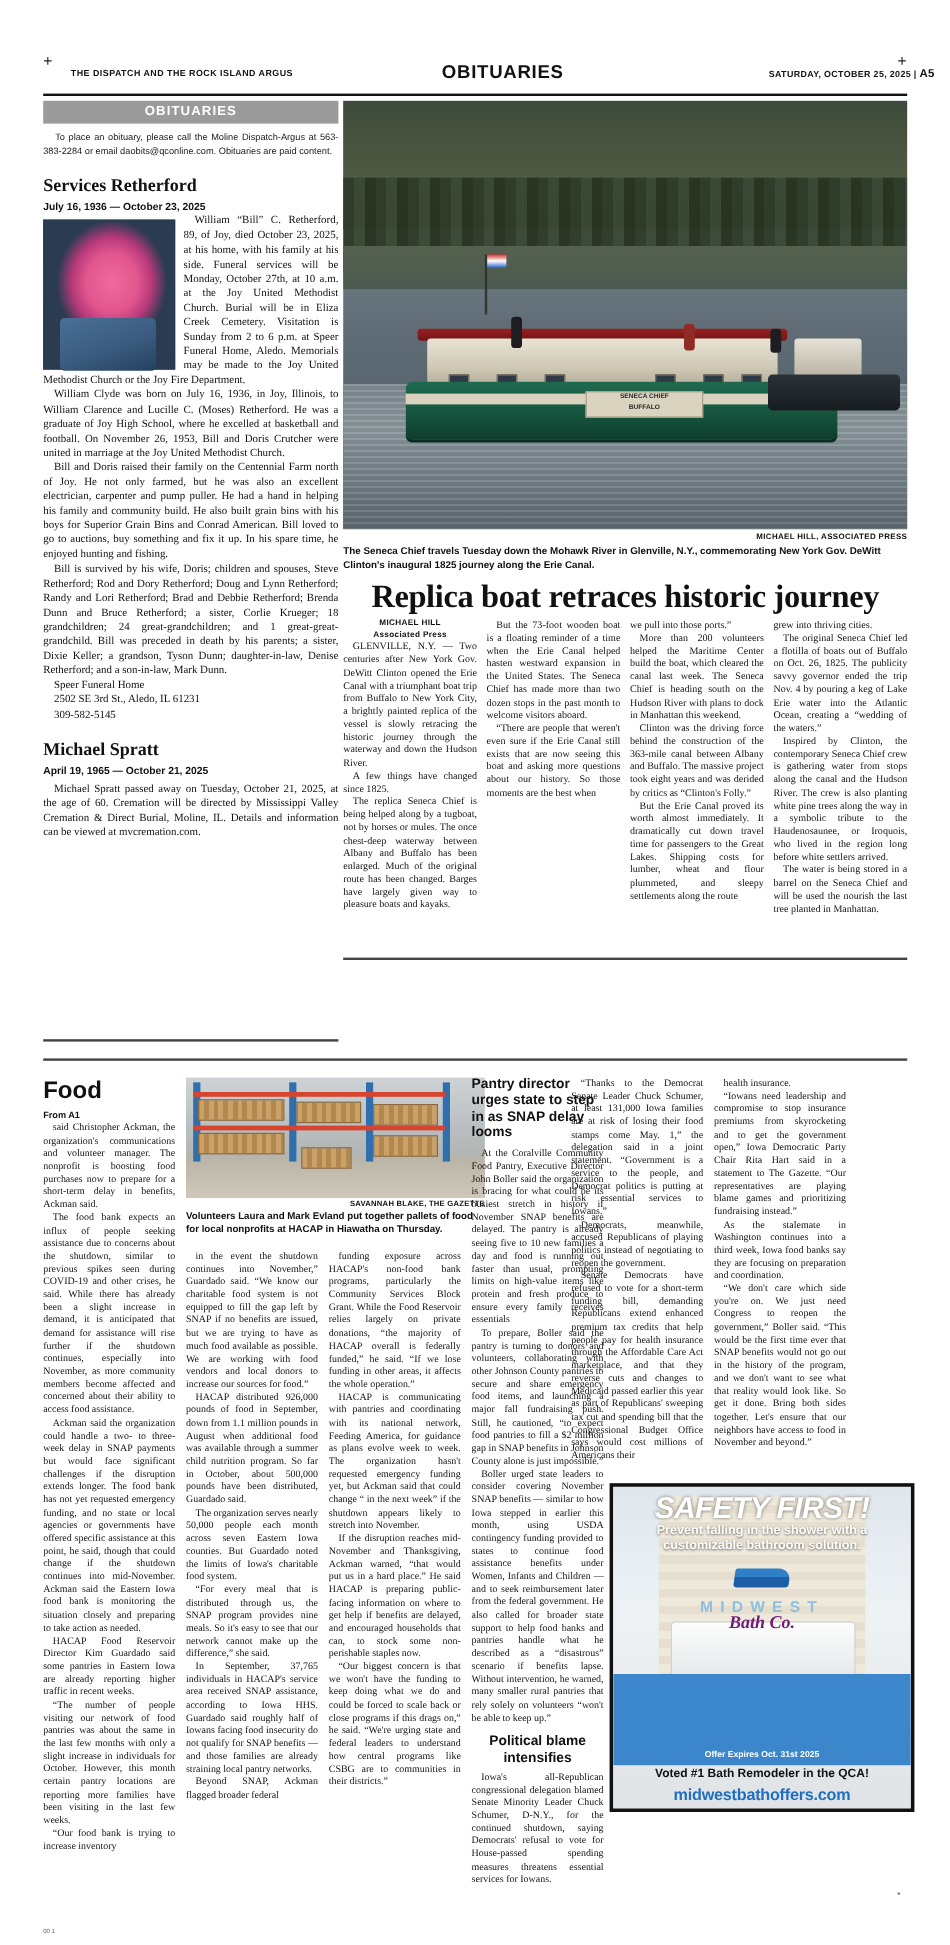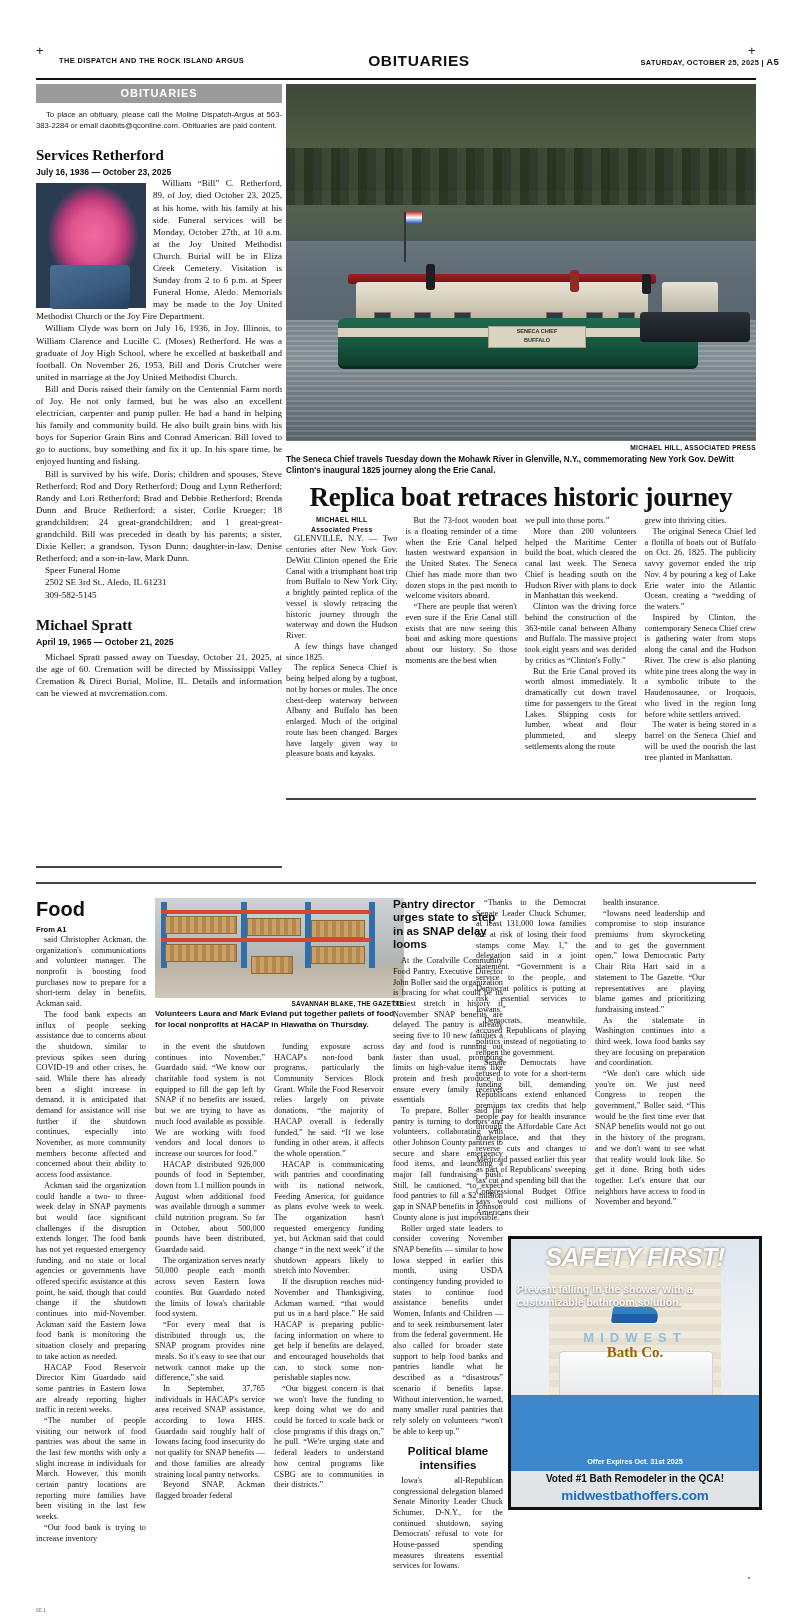--- a/index.html
+++ b/index.html
@@ -117,31 +117,31 @@
 
   
   #ad{position:absolute;left:508px;top:1236px;width:248px;height:268px;border:3px solid #111;background:#e8eef3;overflow:hidden;}
   .ad-bath{position:absolute;inset:0;background:linear-gradient(180deg,#dfe7ed 0%,#eef2f5 40%,#dfe3e6 100%);}
   .ad-wall{position:absolute;left:38px;top:8px;width:172px;height:150px;
      background:repeating-linear-gradient(180deg,#efe9dc 0 7px,#e6dfd0 7px 14px);}
   .ad-tub{position:absolute;left:48px;top:112px;width:152px;height:46px;background:linear-gradient(180deg,#fdfdfd,#e4e7e9);border-radius:4px 4px 2px 2px;border:1px solid #cfd4d7;}
   .ad-safety{position:absolute;left:0;top:4px;width:100%;text-align:center;
      font-family:"Liberation Sans",sans-serif;font-weight:800;font-style:italic;font-size:25px;color:#fff;
      text-shadow:0 0 3px rgba(0,0,0,.55);letter-spacing:-.5px;}
-  .ad-sub{position:absolute;left:6px;top:44px;width:236px;text-align:left;
+  .ad-sub{position:absolute;left:6px;top:30px;width:236px;text-align:center;
      font-family:"Liberation Sans",sans-serif;font-weight:800;font-size:10.5px;line-height:1.25;color:#fff;
      text-shadow:0 1px 2px rgba(0,0,0,.6);}
   .ad-logo{position:absolute;left:0;top:68px;width:100%;text-align:center;}
   .ad-logo .tubicon{display:inline-block;width:46px;height:16px;
      background:linear-gradient(180deg,#2f7fc9 0 45%,#1d5fa6 45% 100%);
      border-radius:2px 10px 3px 3px;transform:skewX(-8deg);}
   .ad-logo .mw{display:block;font-family:"Liberation Sans",sans-serif;font-weight:700;font-size:13px;
      letter-spacing:6px;color:#8fbfe0;margin-top:3px;}
-  .ad-logo .bc{display:block;font-family:"Liberation Serif",serif;font-weight:700;
-     font-size:15px;color:#a16207;margin-top:-1px;}
+  .ad-logo .bc{display:block;font-family:"Liberation Serif",serif;font-style:italic;font-weight:700;
+     font-size:15px;color:#701a75;margin-top:-1px;}
   .ad-blueband{position:absolute;left:0;top:156px;width:100%;height:76px;background:#2f7fc9;opacity:.93;}
   .ad-offer{position:absolute;left:0;top:160px;width:100%;text-align:center;
      font-family:"Liberation Sans",sans-serif;font-weight:800;font-size:16.5px;line-height:1.18;color:#fff;}
   .ad-expires{position:absolute;left:0;top:218px;width:100%;text-align:center;
      font-family:"Liberation Sans",sans-serif;font-weight:700;font-size:7.2px;color:#fff;}
   .ad-voted{position:absolute;left:0;top:234px;width:100%;text-align:center;
      font-family:"Liberation Sans",sans-serif;font-weight:800;font-size:10px;color:#111;}
   .ad-url{position:absolute;left:0;top:249px;width:100%;text-align:center;
      font-family:"Liberation Sans",sans-serif;font-weight:800;font-size:13.5px;color:#1f6fc0;letter-spacing:-.2px;}
   .ad-phone{position:absolute;left:0;top:266px;width:100%;text-align:center;
@@ -298,21 +298,21 @@
   <div class="photo-credit">
     <span>SAVANNAH BLAKE</span><span class="src">, THE GAZETTE</span>
   </div>
   <div id="food-photo-cap">Volunteers Laura and Mark Evland put together pallets of food for local nonprofits at HACAP in Hiawatha on Thursday.</div>
 
   <div class="c1-top">
     <p>said Christopher Ackman, the organization's communications and volunteer manager. The nonprofit is boosting food purchases now to prepare for a short-term delay in benefits, Ackman said.</p>
     <p>The food bank expects an influx of people seeking assistance due to concerns about the shutdown, similar to previous spikes seen during COVID-19 and other crises, he said. While there has already been a slight increase in demand, it is anticipated that demand for assistance will rise further if the shutdown continues, especially into November, as more community members become affected and concerned about their ability to access food assistance.</p>
     <p>Ackman said the organization could handle a two- to three-week delay in SNAP payments but would face significant challenges if the disruption extends longer. The food bank has not yet requested emergency funding, and no state or local agencies or governments have offered specific assistance at this point, he said, though that could change if the shutdown continues into mid-November. Ackman said the Eastern Iowa food bank is monitoring the situation closely and preparing to take action as needed.</p>
     <p>HACAP Food Reservoir Director Kim Guardado said some pantries in Eastern Iowa are already reporting higher traffic in recent weeks.</p>
-    <p>“The number of people visiting our network of food pantries was about the same in the last few months with only a slight increase in individuals for March. However, this month certain pantry locations are reporting more families have been visiting in the last few weeks.</p>
+    <p>“The number of people visiting our network of food pantries was about the same in the last few months with only a slight increase in individuals for October. However, this month certain pantry locations are reporting more families have been visiting in the last few weeks.</p>
     <p>“Our food bank is trying to increase inventory</p>
   </div>
 
   <div class="c5-top">
     <p>“Thanks to the Democrat Senate Leader Chuck Schumer, at least 131,000 Iowa families are at risk of losing their food stamps come May. 1,” the delegation said in a joint statement. “Government is a service to the people, and Democrat politics is putting at risk essential services to Iowans.”</p>
     <p>Democrats, meanwhile, accused Republicans of playing politics instead of negotiating to reopen the government.</p>
     <p>Senate Democrats have refused to vote for a short-term funding bill, demanding Republicans extend enhanced premium tax credits that help people pay for health insurance through the Affordable Care Act marketplace, and that they reverse cuts and changes to Medicaid passed earlier this year as part of Republicans' sweeping tax cut and spending bill that the Congressional Budget Office says would cost millions of Americans their</p>
   </div>
   <div class="c6-top">
     <p class="noind">health insurance.</p>
@@ -327,21 +327,21 @@
       <p>HACAP distributed 926,000 pounds of food in September, down from 1.1 million pounds in August when additional food was available through a summer child nutrition program. So far in October, about 500,000 pounds have been distributed, Guardado said.</p>
       <p>The organization serves nearly 50,000 people each month across seven Eastern Iowa counties. But Guardado noted the limits of Iowa's charitable food system.</p>
       <p>“For every meal that is distributed through us, the SNAP program provides nine meals. So it's easy to see that our network cannot make up the difference,” she said.</p>
       <p>In September, 37,765 individuals in HACAP's service area received SNAP assistance, according to Iowa HHS. Guardado said roughly half of Iowans facing food insecurity do not qualify for SNAP benefits — and those families are already straining local pantry networks.</p>
       <p>Beyond SNAP, Ackman flagged broader federal</p>
     </div>
     <div class="fcol fcol-3">
       <p>funding exposure across HACAP's non-food bank programs, particularly the Community Services Block Grant. While the Food Reservoir relies largely on private donations, “the majority of HACAP overall is federally funded,” he said. “If we lose funding in other areas, it affects the whole operation.”</p>
       <p>HACAP is communicating with pantries and coordinating with its national network, Feeding America, for guidance as plans evolve week to week. The organization hasn't requested emergency funding yet, but Ackman said that could change “ in the next week” if the shutdown appears likely to stretch into November.</p>
       <p>If the disruption reaches mid-November and Thanksgiving, Ackman warned, “that would put us in a hard place.” He said HACAP is preparing public-facing information on where to get help if benefits are delayed, and encouraged households that can, to stock some non-perishable staples now.</p>
-      <p>“Our biggest concern is that we won't have the funding to keep doing what we do and could be forced to scale back or close programs if this drags on,” he pull. “We're urging state and federal leaders to understand how central programs like CSBG are to communities in their districts.”</p>
+      <p>“Our biggest concern is that we won't have the funding to keep doing what we do and could be forced to scale back or close programs if this drags on,” he said. “We're urging state and federal leaders to understand how central programs like CSBG are to communities in their districts.”</p>
     </div>
   </div>
 
   <div style="position:absolute;left:393px;top:898px;width:110px;font-size:8.3px;line-height:1.29;text-align:justify;hyphens:auto;">
     <h3 style="font-family:'Liberation Sans',sans-serif;font-weight:800;font-size:11.5px;line-height:1.16;margin:0 0 5px;text-align:left;">Pantry director urges state to step in as SNAP delay looms</h3>
     <p style="margin:0;text-indent:8px">At the Coralville Community Food Pantry, Executive Director John Boller said the organization is bracing for what could be its busiest stretch in history if November SNAP benefits are delayed. The pantry is already seeing five to 10 new families a day and food is running out faster than usual, prompting limits on high-value items like protein and fresh produce to ensure every family receives essentials</p>
     <p style="margin:0;text-indent:8px">To prepare, Boller said the pantry is turning to donors and volunteers, collaborating with other Johnson County pantries to secure and share emergency food items, and launching a major fall fundraising push. Still, he cautioned, “to expect food pantries to fill a $2 million gap in SNAP benefits in Johnson County alone is just impossible.”</p>
     <p style="margin:0;text-indent:8px">Boller urged state leaders to consider covering November SNAP benefits — similar to how Iowa stepped in earlier this month, using USDA contingency funding provided to states to continue food assistance benefits under Women, Infants and Children — and to seek reimbursement later from the federal government. He also called for broader state support to help food banks and pantries handle what he described as a “disastrous” scenario if benefits lapse. Without intervention, he warned, many smaller rural pantries that rely solely on volunteers “won't be able to keep up.”</p>
     <h3 style="font-family:'Liberation Sans',sans-serif;font-weight:800;font-size:11.5px;line-height:1.16;margin:8px 0 4px;text-align:center;">Political blame intensifies</h3>
     <p style="margin:0;text-indent:8px">Iowa's all-Republican congressional delegation blamed Senate Minority Leader Chuck Schumer, D-N.Y., for the continued shutdown, saying Democrats' refusal to vote for House-passed spending measures threatens essential services for Iowans.</p>

